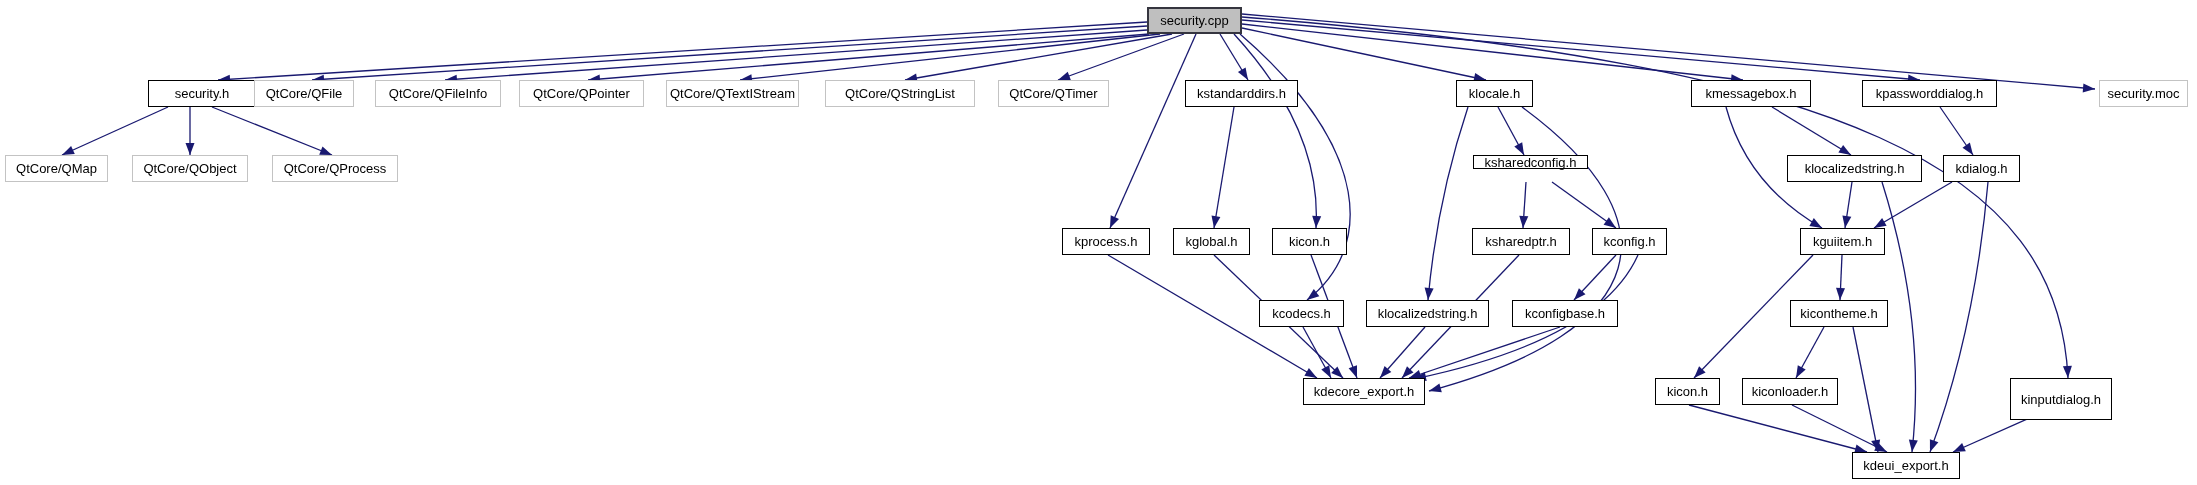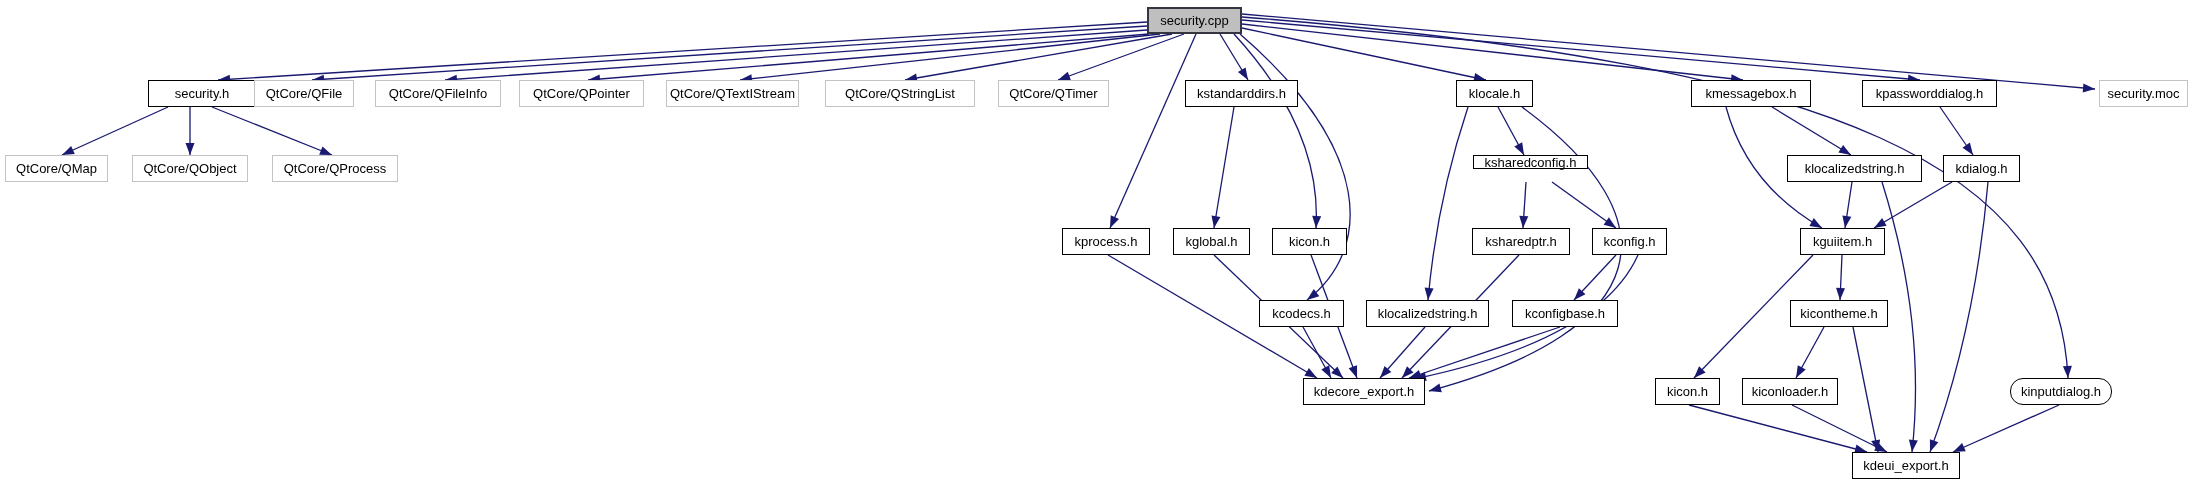--- a/index.html
+++ b/index.html
@@ -163,16 +163,16 @@
       <div class="node linked" style="left: 1472px; top: 228px; width: 98px; height: 27px;">ksharedptr.h</div>
       <div class="node linked" style="left: 1592px; top: 228px; width: 75px; height: 27px;">kconfig.h</div>
       <div class="node linked" style="left: 1800px; top: 228px; width: 85px; height: 27px;">kguiitem.h</div>
       <div class="node linked" style="left: 1259px; top: 300px; width: 85px; height: 27px;">kcodecs.h</div>
       <div class="node linked" style="left: 1366px; top: 300px; width: 123px; height: 27px;">klocalizedstring.h</div>
       <div class="node linked" style="left: 1512px; top: 300px; width: 106px; height: 27px;">kconfigbase.h</div>
       <div class="node linked" style="left: 1790px; top: 300px; width: 98px; height: 27px;">kicontheme.h</div>
       <div class="node linked" style="left: 1303px; top: 378px; width: 122px; height: 27px;">kdecore_export.h</div>
       <div class="node linked" style="left: 1655px; top: 378px; width: 65px; height: 27px;">kicon.h</div>
       <div class="node linked" style="left: 1742px; top: 378px; width: 96px; height: 27px;">kiconloader.h</div>
-      <div class="node linked" style="left: 2010px; top: 378px; width: 102px; height: 27px; border-radius: 13px;">kinputdialog.h</div>
+      <div class="node linked" style="left: 2010px; top: 378px; width: 102px; height: 42px;">kinputdialog.h</div>
       <div class="node linked" style="left: 1852px; top: 452px; width: 108px; height: 27px;">kdeui_export.h</div>
     </div>
 </div>
 
 </body></html>

